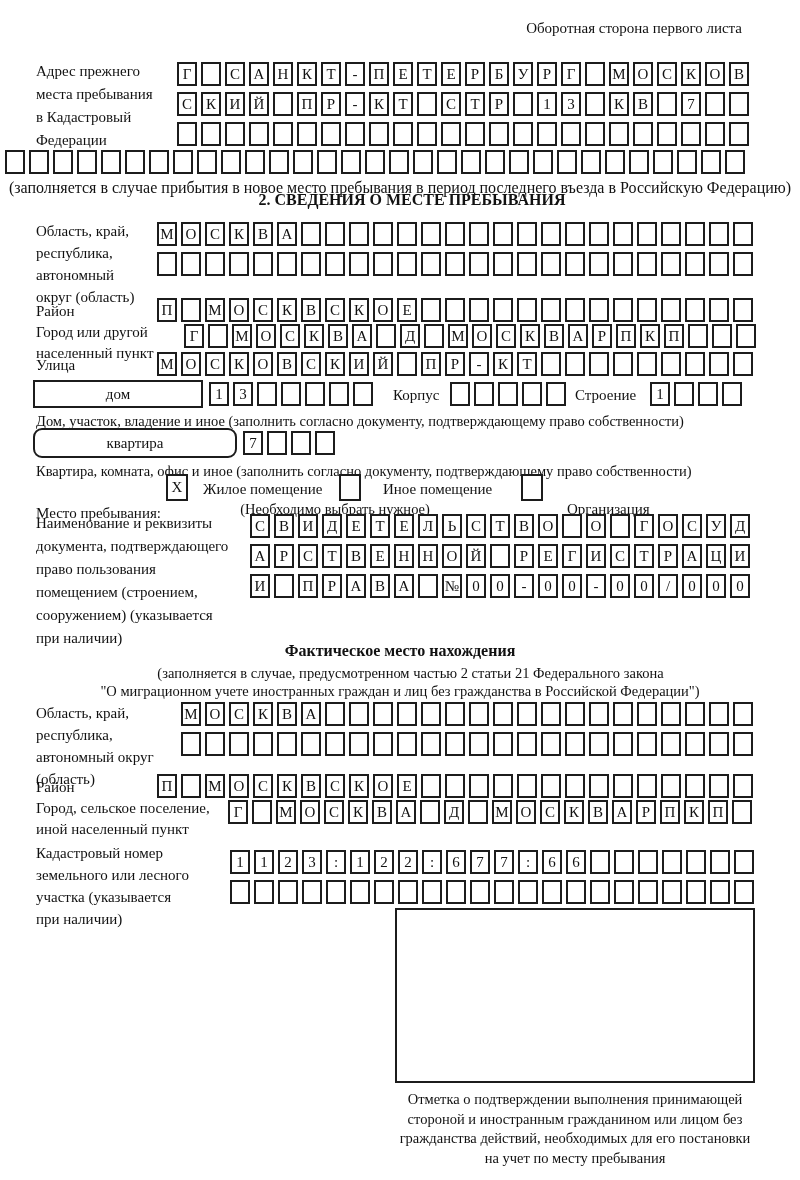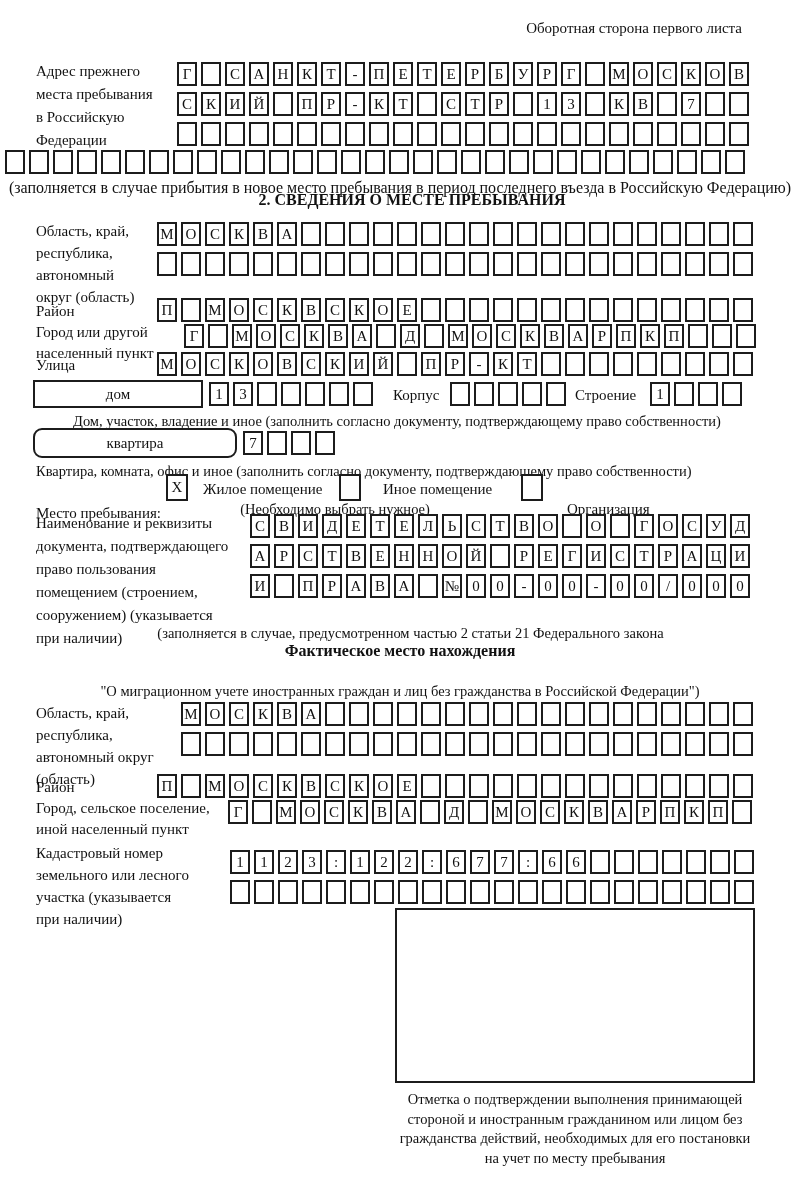--- a/index.html
+++ b/index.html
@@ -34,21 +34,21 @@
 </head>
 <body>
 
 <div class="page">
 
   <div class="abs" style="top:20px;left:420px;width:322px;text-align:right;font-size:15px;">Оборотная сторона первого листа</div>
 
   <div class="abs lbl" style="top:60px;left:36px;">
     <div>Адрес прежнего</div>
     <div>места пребывания</div>
-    <div>в Российскую</div>
+    <div>в Кадастровый</div>
     <div>Федерации</div>
   </div>
   <div class="cellrow" style="top:62px;left:177px;">
       <span class="cell">Г</span>
       <span class="cell"></span>
       <span class="cell">С</span>
       <span class="cell">А</span>
       <span class="cell">Н</span>
       <span class="cell">К</span>
       <span class="cell">Т</span>
@@ -327,21 +327,21 @@
       <span class="cell"></span>
       <span class="cell"></span>
     </div>
   <div class="abs lbl" style="top:384px;left:575px;">Строение</div>
   <div class="cellrow" style="top:382px;left:650px;">
       <span class="cell">1</span>
       <span class="cell"></span>
       <span class="cell"></span>
       <span class="cell"></span>
     </div>
-  <div class="caption" style="top:412px;left:36px;margin-left:37px;">Дом, участок, владение и иное (заполнить согласно документу, подтверждающему право собственности)</div>
+  <div class="caption" style="top:412px;left:36px;">Дом, участок, владение и иное (заполнить согласно документу, подтверждающему право собственности)</div>
 
   <div class="fieldbox" style="top:428px;left:33px;width:204px;height:30px;border-radius:9px;">квартира</div>
   <div class="cellrow" style="top:431px;left:243px;">
       <span class="cell">7</span>
       <span class="cell"></span>
       <span class="cell"></span>
       <span class="cell"></span>
     </div>
   <div class="caption" style="top:462px;left:36px;">Квартира, комната, офис и иное (заполнить согласно документу, подтверждающему право собственности)</div>
 
@@ -426,21 +426,21 @@
       <span class="cell">-</span>
       <span class="cell">0</span>
       <span class="cell">0</span>
       <span class="cell">/</span>
       <span class="cell">0</span>
       <span class="cell">0</span>
       <span class="cell">0</span>
     </div>
 
   <div class="title" style="top:642px;">Фактическое место нахождения</div>
-  <div class="caption center" style="top:624px;padding-left:21px;">(заполняется в случае, предусмотренном частью 2 статьи 21 Федерального закона</div>
+  <div class="caption center" style="top:664px;padding-left:21px;">(заполняется в случае, предусмотренном частью 2 статьи 21 Федерального закона</div>
   <div class="caption center" style="top:682px;">"О миграционном учете иностранных граждан и лиц без гражданства в Российской Федерации")</div>
 
   <div class="abs lbl" style="top:702px;left:36px;line-height:22px;">
     <div>Область, край,</div>
     <div>республика,</div>
     <div>автономный округ</div>
     <div>(область)</div>
   </div>
   <div class="cellrow" style="top:702px;left:181px;">
       <span class="cell">М</span>

